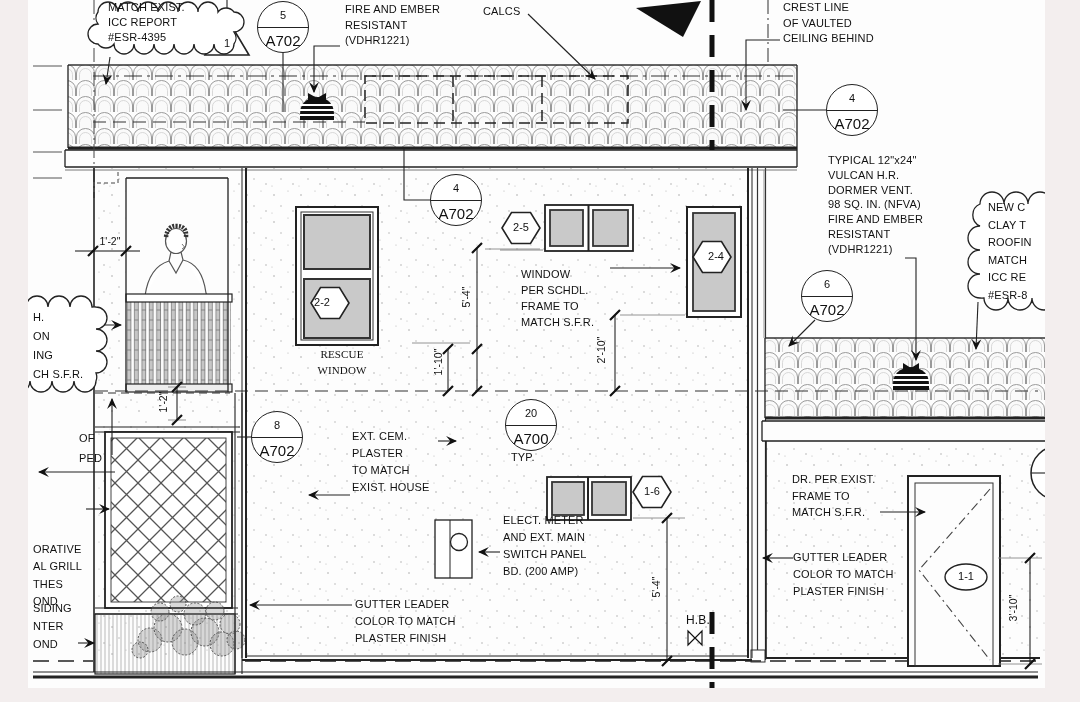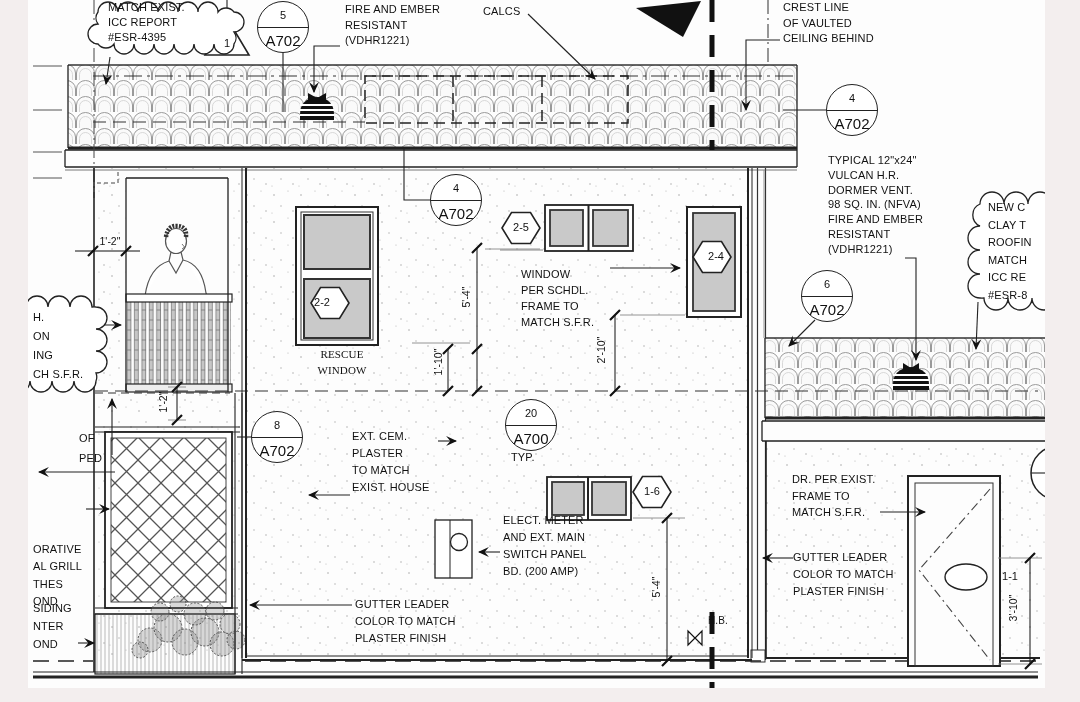--- a/index.html
+++ b/index.html
@@ -10,21 +10,21 @@
   .band-right{left:1045px;top:0;width:35px;height:702px;}
   .band-bottom{left:0;top:688px;width:1080px;height:14px;}
   svg.draw{position:absolute;left:0;top:0;z-index:5;}
   .lbl{position:absolute;z-index:20;font-size:11px;line-height:15.5px;white-space:pre-line;color:#111;letter-spacing:.15px;}
   .dimv{position:absolute;z-index:20;width:46px;text-align:center;font-size:10.5px;color:#111;transform:rotate(-90deg);transform-origin:center;}
   .dimh{position:absolute;z-index:20;width:44px;text-align:center;font-size:10.5px;color:#111;}
   .callout{position:absolute;z-index:21;width:52px;height:52px;border:1.6px solid #222;border-radius:50%;background:#fff;display:flex;flex-direction:column;text-align:center;box-sizing:border-box;}
   .co-num{flex:1.05;display:flex;align-items:center;justify-content:center;border-bottom:1.2px solid #222;font-size:11px;color:#111;}
   .co-sheet{flex:1;display:flex;align-items:center;justify-content:center;font-size:15px;color:#111;}
   .tag{position:absolute;z-index:22;width:40px;text-align:center;font-size:11px;color:#111;}
-  .small{font-size:10px;line-height:9px;margin-left:20px;}
+  .small{font-size:12px;line-height:9px;}
 </style>
 </head>
 <body>
 
 <div class="sheet"></div>
 
 <svg class="draw" width="1080" height="702" viewBox="0 0 1080 702">
   <defs>
     <pattern id="tile" width="19" height="16" patternUnits="userSpaceOnUse">
       <rect width="19" height="16" fill="#fdfdfd"></rect>
@@ -368,21 +368,21 @@
 <div class="callout" style="left:505px;top:399px;">
   <div class="co-num">20</div>
   <div class="co-sheet">A700</div>
 </div>
 
 <div class="tag" style="left:215px;top:37px;width:24px;">1</div>
 <div class="tag" style="left:302px;top:296px;">2-2</div>
 <div class="tag" style="left:501px;top:221px;">2-5</div>
 <div class="tag" style="left:696px;top:250px;">2-4</div>
 <div class="tag" style="left:632px;top:485px;">1-6</div>
-<div class="tag" style="left:946px;top:570px;padding-left:44px;">1-1</div>
+<div class="tag" style="left:946px;top:570px;">1-1</div>
 
 <div class="dimh" style="left:88px;top:235px;">1'-2"</div>
 <div class="dimv" style="left:140px;top:396px;">1'-2"</div>
 <div class="dimv" style="left:443px;top:291px;">5'-4"</div>
 <div class="dimv" style="left:415px;top:356px;">1'-10"</div>
 <div class="dimv" style="left:578px;top:344px;">2'-10"</div>
 <div class="dimv" style="left:633px;top:581px;">5'-4"</div>
 <div class="dimv" style="left:990px;top:602px;">3'-10"</div>
 
 <div class="band band-left"></div>

